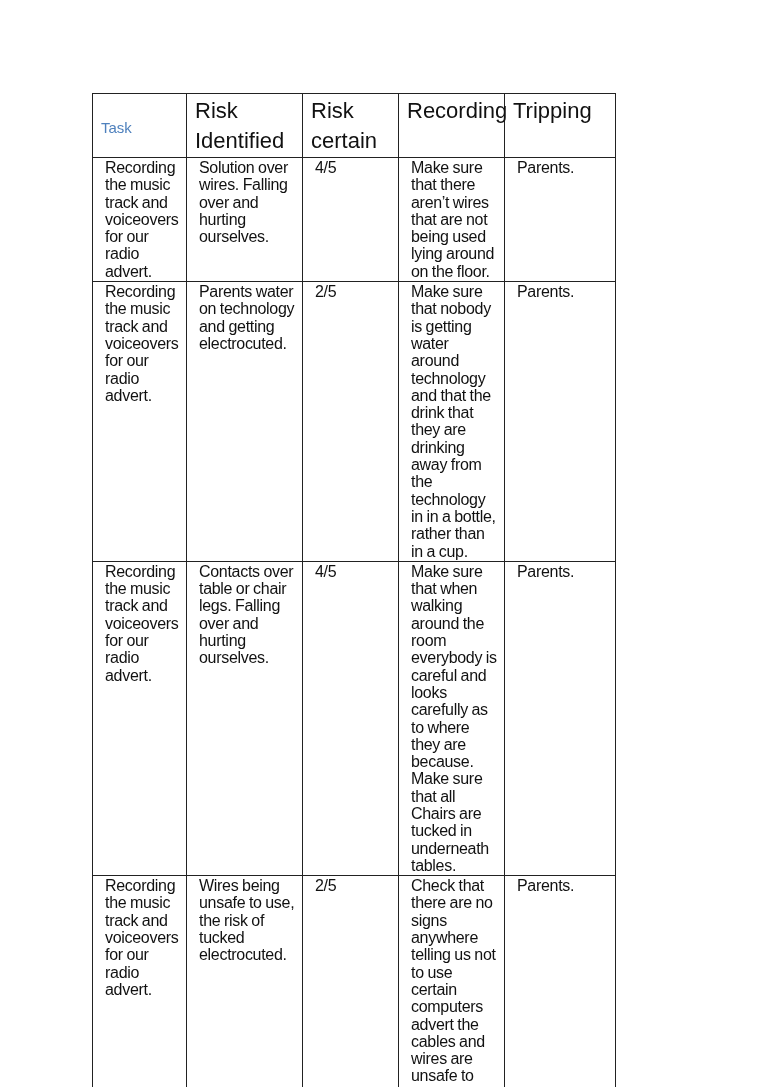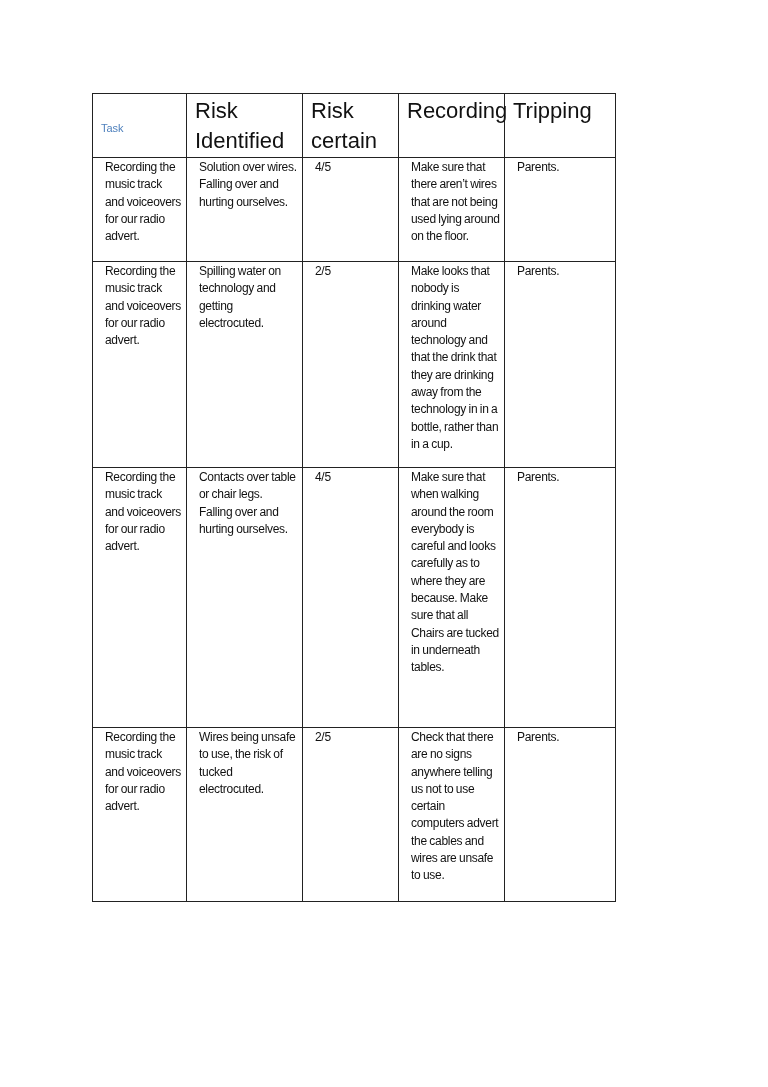--- a/index.html
+++ b/index.html
@@ -15,22 +15,22 @@
   table.risk td, table.risk th {
     border: 1.5px solid #222;
     vertical-align: top;
     padding: 1px 4px 1px 8px;
     text-align: left;
     font-weight: normal;
   }
   table.risk th {
     font-size: 22px; line-height: 30px; padding-top: 2px;
   }
-  table.risk th.task-h { color: #4f81bd; font-size: 11px; vertical-align: middle; padding-top: 6px; }
-  table.risk td { font-size: 12px; line-height: 17.3px; letter-spacing: -0.3px; word-spacing: -0.5px; padding-left: 12px; }
+  table.risk th.task-h { color: #4f81bd; font-size: 15px; vertical-align: middle; padding-top: 6px; }
+  table.risk td { font-size: 16px; line-height: 17.3px; letter-spacing: -0.3px; word-spacing: -0.5px; padding-left: 12px; }
   .h-row { height: 62px; }
   .r1 { height: 104px; }
   .r2 { height: 206px; }
   .r3 { height: 260px; }
   .r4 { height: 174px; }
   .c1 { width: 94px; } .c2 { width: 116px; } .c3 { width: 96px; } .c4 { width: 106px; } .c5 { width: 111px; }
 </style>
 </head>
 <body>
 
@@ -53,23 +53,23 @@
     </tr>
     <tr class="r1">
       <td>Recording the music track and voiceovers for our radio advert.</td>
       <td>Solution over wires. Falling over and hurting ourselves.</td>
       <td>4/5</td>
       <td>Make sure that there aren’t wires that are not being used lying around on the floor.</td>
       <td>Parents.</td>
     </tr>
     <tr class="r2">
       <td>Recording the music track and voiceovers for our radio advert.</td>
-      <td>Spilling water on technology and getting electrocuted.</td>
+      <td>Parents water on technology and getting electrocuted.</td>
       <td>2/5</td>
-      <td>Make looks that nobody is drinking water around technology and that the drink that they are drinking away from the technology in in a bottle, rather than in a cup.</td>
+      <td>Make sure that nobody is getting water around technology and that the drink that they are drinking away from the technology in in a bottle, rather than in a cup.</td>
       <td>Parents.</td>
     </tr>
     <tr class="r3">
       <td>Recording the music track and voiceovers for our radio advert.</td>
       <td>Contacts over table or chair legs. Falling over and hurting ourselves.</td>
       <td>4/5</td>
       <td>Make sure that when walking around the room everybody is careful and looks carefully as to where they are because. Make sure that all Chairs are tucked in underneath tables.</td>
       <td>Parents.</td>
     </tr>
     <tr class="r4">

